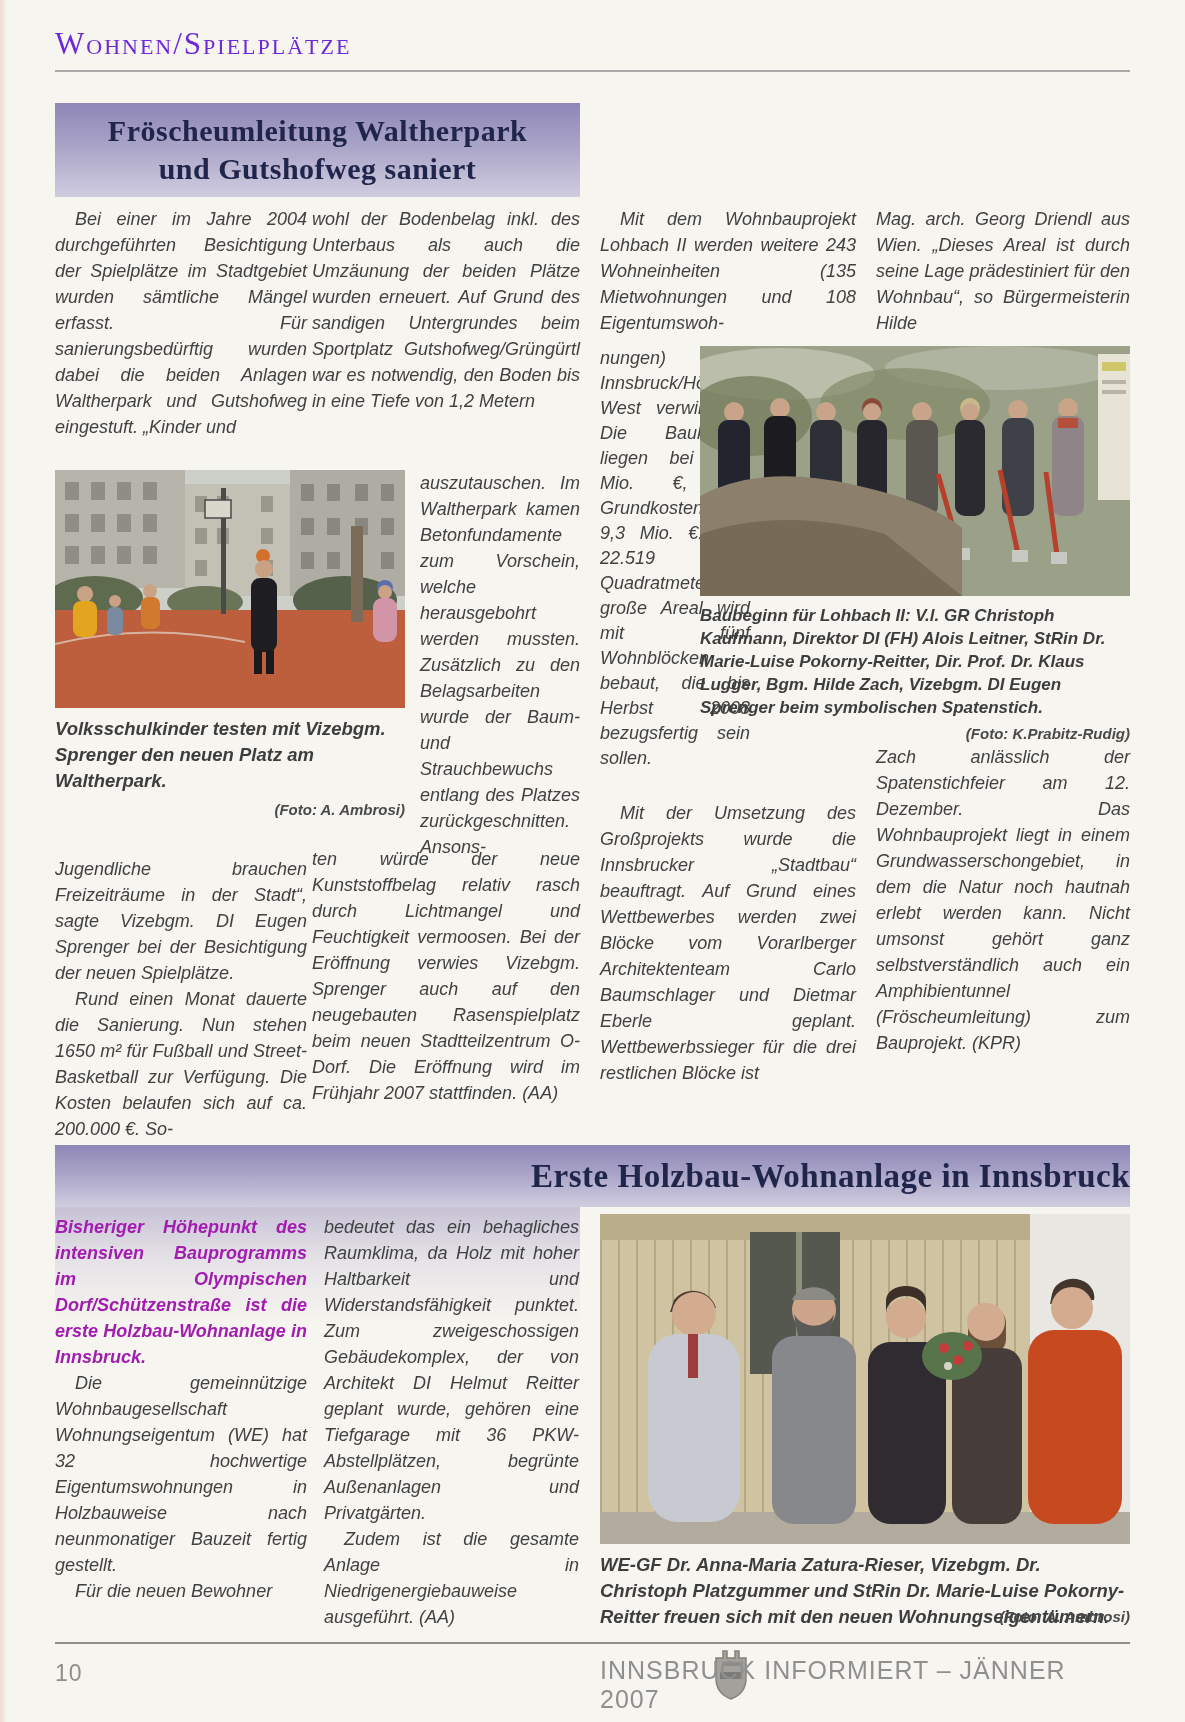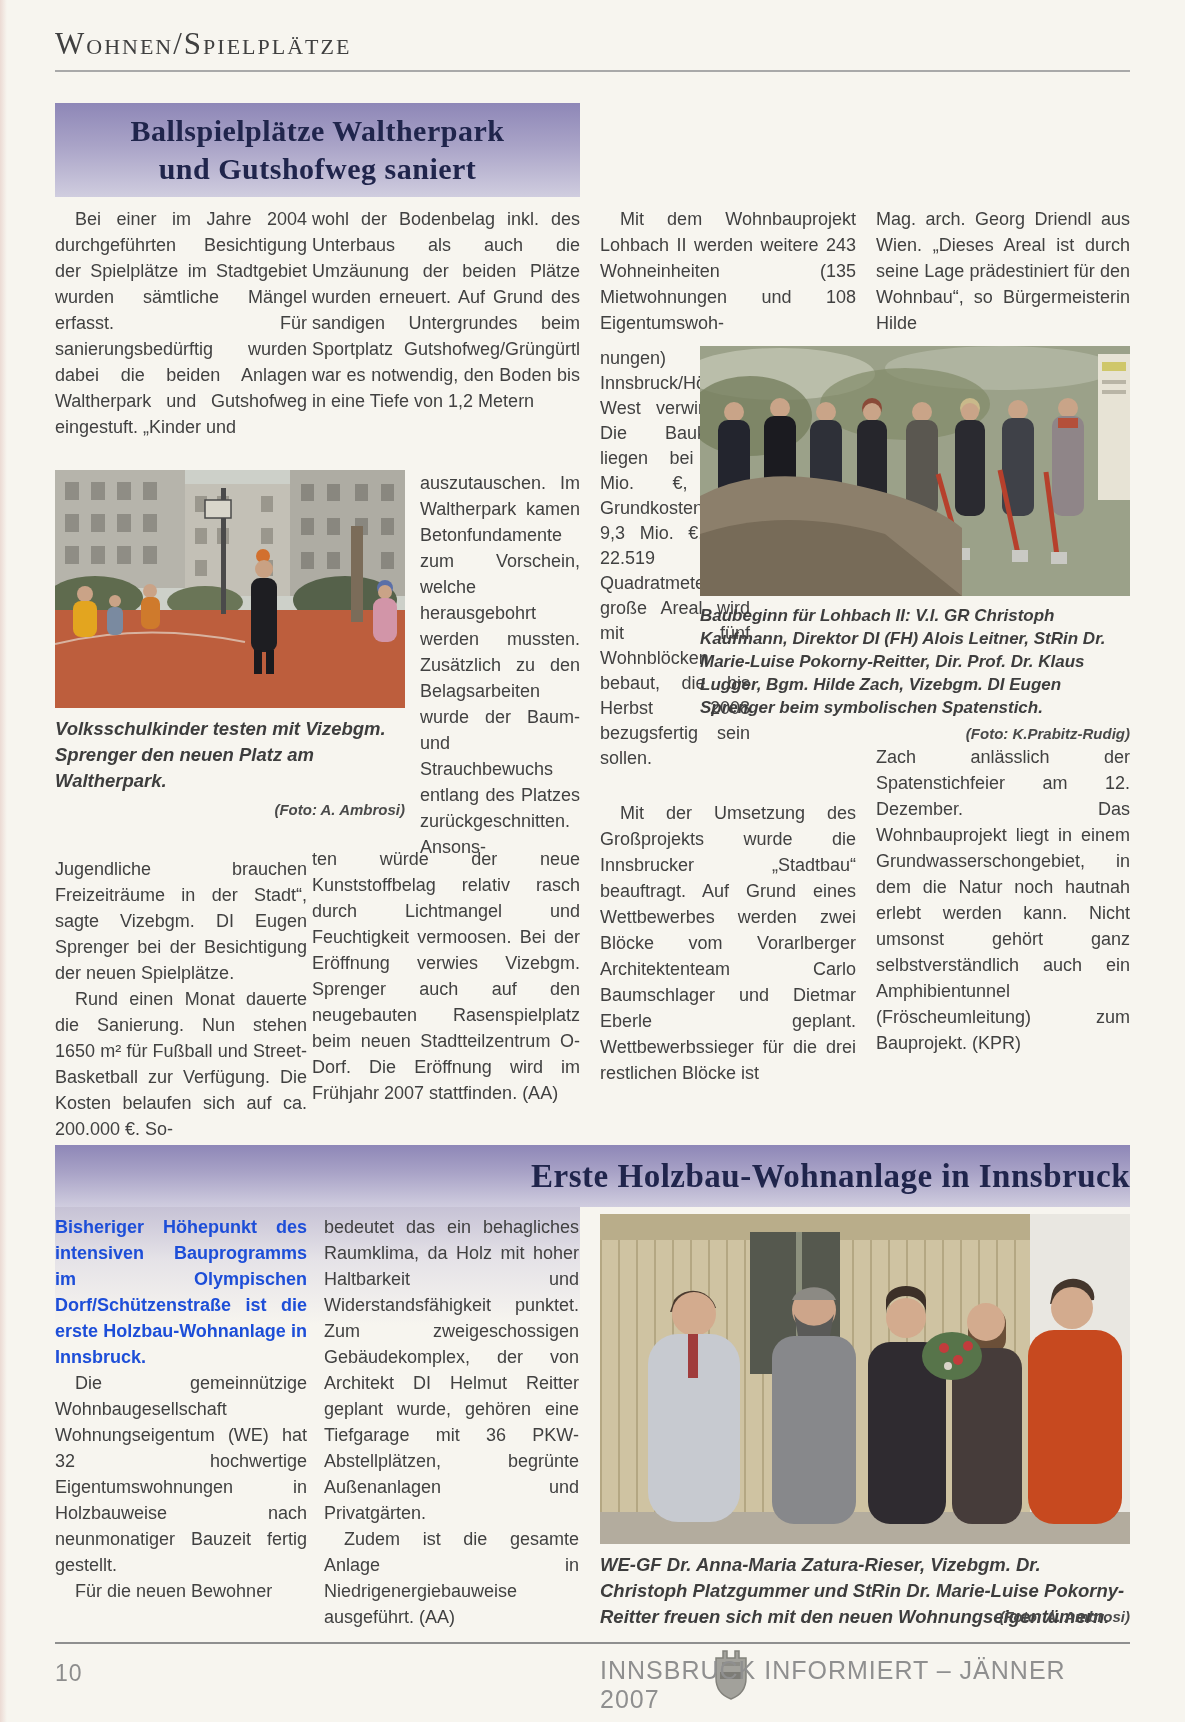--- a/index.html
+++ b/index.html
@@ -8,37 +8,37 @@
     position:relative;width:1185px;height:1722px;margin:0 auto;
     background:#f7f5ef;overflow:hidden;
     font-family:"Liberation Sans",sans-serif;color:#414141;
   }
   .page::before{content:"";position:absolute;left:0;top:0;width:7px;height:100%;
     background:linear-gradient(90deg,rgba(214,168,160,.35),rgba(214,168,160,0));pointer-events:none;}
   .abs{position:absolute;}
 
   
   .kicker{font-family:"Liberation Serif",serif;font-variant:small-caps;
-    font-size:31px;letter-spacing:2px;color:#404040;}
+    font-size:31px;letter-spacing:2px;color:#6d28d9;}
   .rule{background:#a9a9a9;height:2px;}
 
   
   .banner{
     background:linear-gradient(180deg,var(--banner-top,#8e87b7) 0%,#a9a3c7 45%,var(--banner-bottom,#d0cddf) 100%);
     display:flex;flex-direction:column;justify-content:center;text-align:center;
   }
   .banner .t{font-family:"Liberation Serif",serif;font-weight:bold;
     color:var(--headline,#20254c);letter-spacing:.5px;}
   .banner-l .t{font-size:30px;line-height:38px;}
   .banner-r .t{font-size:31px;line-height:39px;}
   .banner-b .t{font-size:33px;line-height:40px;text-align:right;}
 
   
   .txt{font-size:18px;line-height:26px;text-align:justify;
-    hyphens:auto;-webkit-hyphens:auto;overflow-wrap:break-word;color:#414141;}
+    hyphens:auto;-webkit-hyphens:auto;overflow-wrap:break-word;color:#414141;font-style:italic;}
   .txt p{margin:0;}
   .txt p.ind{text-indent:20px;}
   .txt p + p{margin-top:0;}
   .narrow{letter-spacing:0;}
 
   
   .cap{font-style:italic;font-size:18.5px;line-height:26px;color:#3d3d3d;text-align:left;font-weight:bold;}
   .cap .credit{display:block;text-align:right;font-size:15px;margin-top:3px;color:#4a4a4a;}
   .cap-sm{font-size:17px;line-height:23px;}
   .cap-rel{position:relative;}
@@ -57,21 +57,21 @@
 </style>
 </head>
 <body>
 
 <div class="page">
 
   <div class="abs kicker" style="left:55px;top:26px;">Wohnen/Spielplätze</div>
   <div class="abs rule" style="left:55px;top:70px;width:1075px;"></div>
 
   <div class="abs banner banner-l" style="left:55px;top:103px;width:525px;height:94px;">
-    <div class="t">Ballspielplätze Waltherpark</div>
+    <div class="t">Fröscheumleitung Waltherpark</div>
     <div class="t">und Gutshofweg saniert</div>
   </div>
 
   <div class="abs txt" style="left:55px;top:206px;width:252px;height:236px;">
     <p class="ind">Bei einer im Jahre 2004 durchgeführten Besichtigung der Spielplätze im Stadtgebiet wurden sämtliche Mängel erfasst. Für sanierungsbedürftig wurden dabei die beiden Anlagen Waltherpark und Gutshofweg eingestuft. „Kinder und</p>
   </div>
   <div class="abs txt" style="left:312px;top:206px;width:268px;height:266px;">
     <p>wohl der Bodenbelag inkl. des Unterbaus als auch die Umzäunung der beiden Plätze wurden erneuert. Auf Grund des sandigen Untergrundes beim Sportplatz Gutshofweg/Grüngürtl war es notwendig, den Boden bis in eine Tiefe von 1,2 Metern</p>
   </div>
 
@@ -228,21 +228,21 @@
   <div class="abs txt" style="left:876px;top:744px;width:254px;height:330px;">
     <p>Zach anlässlich der Spatenstichfeier am 12. Dezember. Das Wohnbauprojekt liegt in einem Grundwasserschongebiet, in dem die Natur noch hautnah erlebt werden kann. Nicht umsonst gehört ganz selbstverständlich auch ein Amphibientunnel (Fröscheumleitung) zum Bauprojekt. (KPR)</p>
   </div>
 
   <div class="abs banner banner-b" style="left:55px;top:1145px;width:1075px;height:62px;">
     <div class="t">Erste Holzbau-Wohnanlage in Innsbruck</div>
   </div>
   <div class="abs fade-b" style="left:55px;top:1207px;width:525px;height:118px;"></div>
 
   <div class="abs txt lead-col" style="left:55px;top:1214px;width:252px;height:410px;">
-    <p class="lead-p" style="font-weight:bold;color:#1d4ed8;">Bisheriger Höhepunkt des intensiven Bauprogramms im Olympischen Dorf/Schützenstraße ist die erste Holzbau-Wohnanlage in Innsbruck.</p>
+    <p class="lead-p" style="font-weight:bold;color:#a21caf;">Bisheriger Höhepunkt des intensiven Bauprogramms im Olympischen Dorf/Schützenstraße ist die erste Holzbau-Wohnanlage in Innsbruck.</p>
     <p class="ind">Die gemeinnützige Wohnbaugesellschaft Wohnungseigentum (WE) hat 32 hochwertige Eigentumswohnungen in Holzbauweise nach neunmonatiger Bauzeit fertig gestellt.</p>
     <p class="ind">Für die neuen Bewohner</p>
   </div>
   <div class="abs txt" style="left:312px;top:1214px;width:255px;height:420px;margin-left:12px;">
     <p>bedeutet das ein behagliches Raumklima, da Holz mit hoher Haltbarkeit und Widerstandsfähigkeit punktet. Zum zweigeschossigen Gebäudekomplex, der von Architekt DI Helmut Reitter geplant wurde, gehören eine Tiefgarage mit 36 PKW-Abstellplätzen, begrünte Außenanlagen und Privatgärten.</p>
     <p class="ind">Zudem ist die gesamte Anlage in Niedrigenergiebauweise ausgeführt. (AA)</p>
   </div>
 
   <figure class="photo" style="left:600px;top:1214px;width:530px;height:330px;margin:0;">
     <svg viewBox="0 0 530 330" preserveAspectRatio="none">

